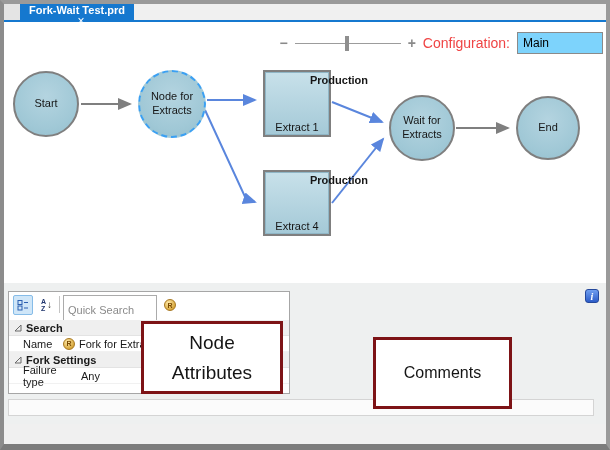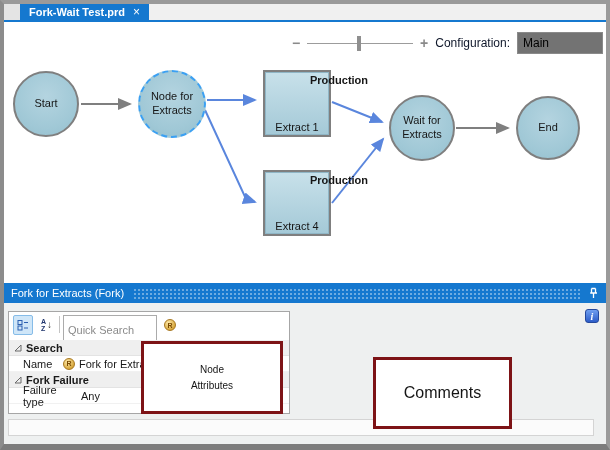--- a/index.html
+++ b/index.html
@@ -6,21 +6,21 @@
   html,body { width:610px; height:450px; background:#fff; }
   body { font-family:"Liberation Sans", sans-serif; }
 
   .window { width:610px; height:450px; position:relative; background:#f0f0f0;
     border:4px solid #9a9a9a; border-left-color:#8c8c8c; border-bottom:6px solid #7c7c7c; overflow:hidden; }
 
   
   .tabbar { height:18px; background:#f0f0f0; border-bottom:2px solid #1578cf; position:relative; }
   .tab-spacer { position:absolute; left:0; top:0; width:16px; height:16px; background:#e4e4e4; }
   .tab { position:absolute; left:16px; top:0; height:16px; background:#1578cf; color:#fff;
-    display:flex; align-items:center; padding:0 9px; font-size:11px; font-weight:bold; }
+    display:flex; align-items:center; padding:0 9px; font-size:11px; font-weight:bold;flex-direction:column; }
   .tab-close { margin-left:8px; font-weight:normal; font-size:12px; line-height:10px; cursor:pointer; }
 
   
   .canvas { position:relative; width:602px; height:261px; background:#ffffff; overflow:hidden; }
   .edges { position:absolute; left:0; top:0; }
 
   .circle { position:absolute; border-radius:50%;
     background:radial-gradient(circle at 50% 38%, #b4d4e0 0%, #a0c8d6 65%, #94becd 100%);
     border:2px solid #7f7f7f; display:flex; align-items:center; justify-content:center;
     text-align:center; font-size:11px; color:#161616; line-height:1.25; }
@@ -38,22 +38,22 @@
   .pbox1 { top:48px; height:67px; }
   .pbox2 { top:148px; height:66px; }
   .pbox .hdr { font-weight:bold;padding-left:44px; }
 
   
   .zoomrow { position:absolute; top:9px; right:3px; height:24px; display:flex; align-items:center; gap:7px; }
   .zglyph { color:#8a8a8a; font-size:14px; font-weight:bold; line-height:14px; }
   .ztrack { position:relative; width:106px; height:24px; }
   .ztrack .line { position:absolute; left:0; right:0; top:12px; height:1px; background:#9c9c9c; }
   .ztrack .thumb { position:absolute; left:50px; top:5px; width:4px; height:15px; background:#8f8f8f; }
-  .cfg-label { font-size:12px; color:#0f172a; }
-  .cfg-box { width:86px; height:22px; background:#737373; border:1px solid #8a8a8a;
+  .cfg-label { font-size:14px; color:#ef4444; }
+  .cfg-box { width:86px; height:22px; background:#7dd3fc; border:1px solid #8a8a8a;
     font-size:12px; color:#000; display:flex; align-items:center; padding:0 5px; }
 
   
   .dock-header { height:20px; background:#1578cf; color:#fff; display:flex; align-items:center;
     padding:0 7px; font-size:11px; }
   .dots { flex:1; height:12px; margin:0 8px;
     background-image:radial-gradient(rgba(255,255,255,.38) 1px, transparent 1.4px);
     background-size:4px 4px; background-position:1px 1px; }
 
   
@@ -87,21 +87,21 @@
 
   .comments-panel { position:absolute; left:292px; top:9px; width:304px; height:96px;
     background:#fff; border:1px solid #9f9f9f; padding:4px 5px; font-size:11px; color:#111; }
   .info-icon { position:absolute; left:581px; top:6px; width:14px; height:14px; border-radius:3px;
     background:linear-gradient(180deg,#6f9ef0,#2c5cc8); border:1px solid #24489c; color:#fff;
     font-size:10px; font-weight:bold; font-style:italic; font-family:"Liberation Serif",serif;
     display:flex; align-items:center; justify-content:center; }
 
   .callout { position:absolute; background:#fff; border:3px solid #7d1316; z-index:10;
     display:flex; align-items:center; justify-content:center; text-align:center;
-    font-size:10px; color:#151515; line-height:1.55; }
+    font-size:19px; color:#151515; line-height:1.55; }
   .callout-node { left:137px; top:38px; width:142px; height:73px; }
   .callout-comments { left:369px; top:30px; width:139px; height:72px; font-size:16px;margin-top:24px; }
 
   .bottom-strip { position:absolute; left:4px; top:116px; width:586px; height:17px;
     background:#fbfbfb; border:1px solid #d4d4d4; }
 </style>
 </head>
 <body>
 
 <div class="window">
@@ -168,27 +168,20 @@
         <span class="thumb"></span>
       </span>
       <span class="zglyph">+</span>
       <span class="cfg-label">Configuration:</span>
       <span class="cfg-box">
         <span>Main</span>
       </span>
     </div>
   </div>
 
-  <div class="dock-header">
-    <span>Fork for Extracts (Fork)</span>
-    <span class="dots"></span>
-    <svg width="11" height="13" viewBox="0 0 11 13">
-      <path d="M3.5 1.5 H7.5 M3.5 1.5 V6 M7.5 1.5 V6 M2.2 6 H9 M5.5 6 V11" stroke="#ffffff" stroke-width="1.3" fill="none"></path>
-    </svg>
-  </div>
 
   <div class="dock">
 
     <div class="props-panel">
       <div class="btn-cat">
         <svg width="12" height="12" viewBox="0 0 12 12">
           <rect x="1" y="1.5" width="4" height="4" fill="none" stroke="#2b5fb0" stroke-width="1"></rect>
           <rect x="1" y="7" width="4" height="4" fill="none" stroke="#2b5fb0" stroke-width="1"></rect>
           <line x1="7" y1="3.5" x2="11" y2="3.5" stroke="#2b5fb0" stroke-width="1"></line>
           <line x1="7" y1="9" x2="11" y2="9" stroke="#2b5fb0" stroke-width="1"></line>
@@ -214,21 +207,21 @@
         </div>
         <div class="grow item">
           <span class="plabel">Name</span>
           <span class="badge">R</span>
           <span class="pvalue">Fork for Extracts</span>
         </div>
         <div class="grow cat">
           <svg class="tri" width="8" height="8" viewBox="0 0 8 8">
             <path d="M7 1 L7 7 L1 7 Z" fill="none" stroke="#6a6a6a" stroke-width="1"></path>
           </svg>
-          <span>Fork Failure</span>
+          <span>Fork Settings</span>
         </div>
         <div class="grow item">
           <span class="plabel" style="width:54px;">Failure type</span>
           <span class="pvalue">Any</span>
         </div>
       </div>
     </div>
 
     <div class="info-icon">i</div>
 

